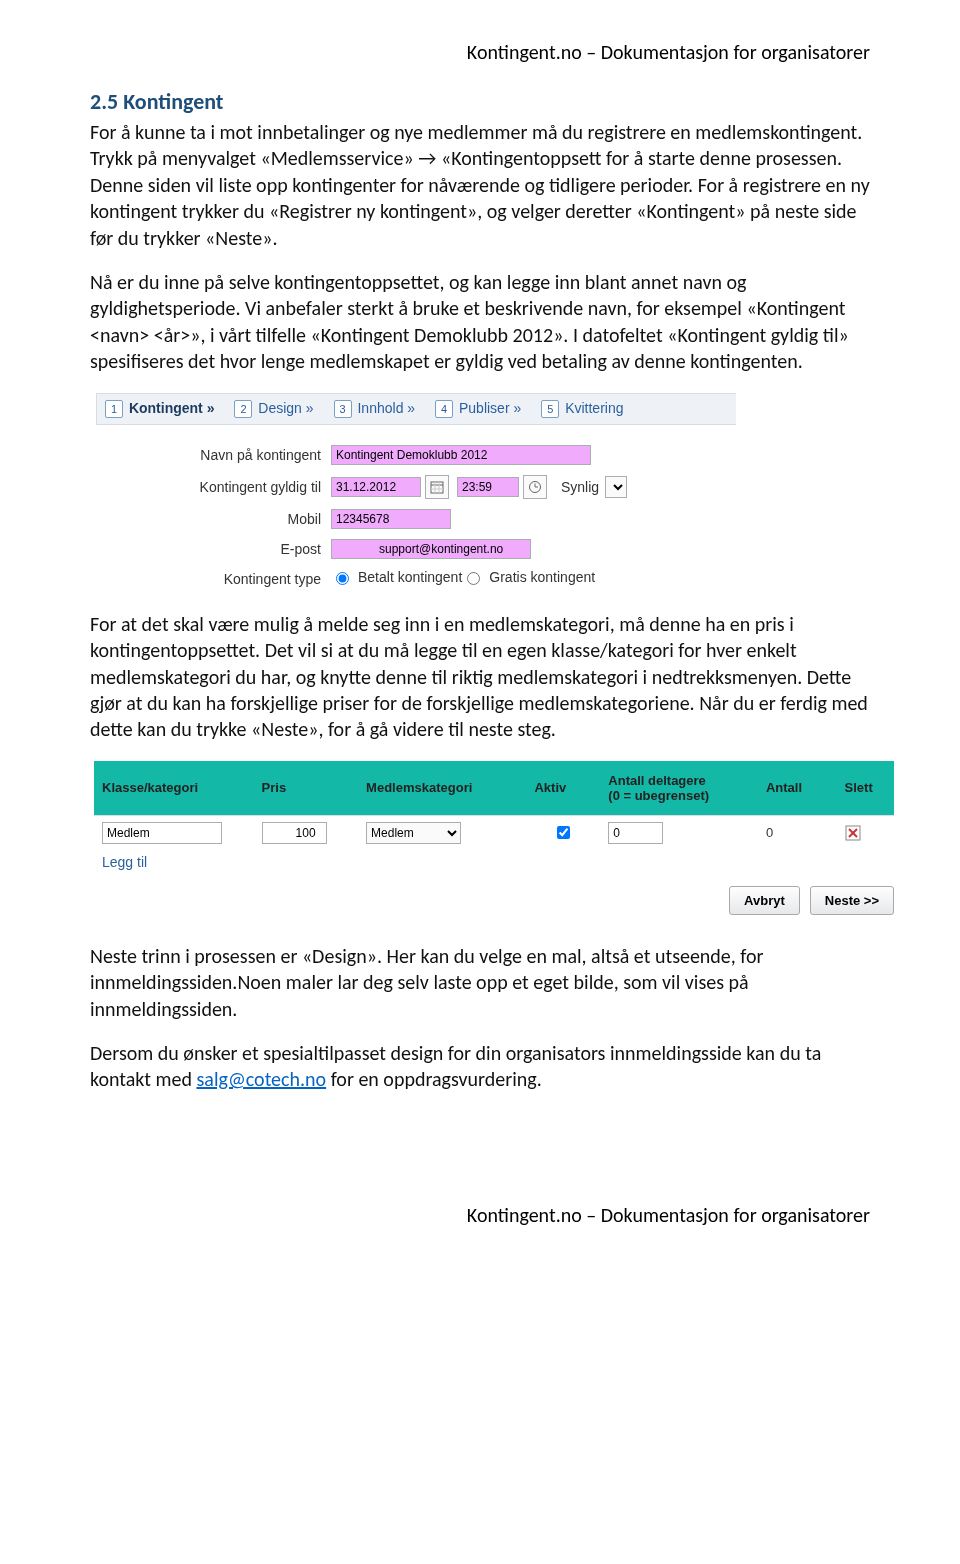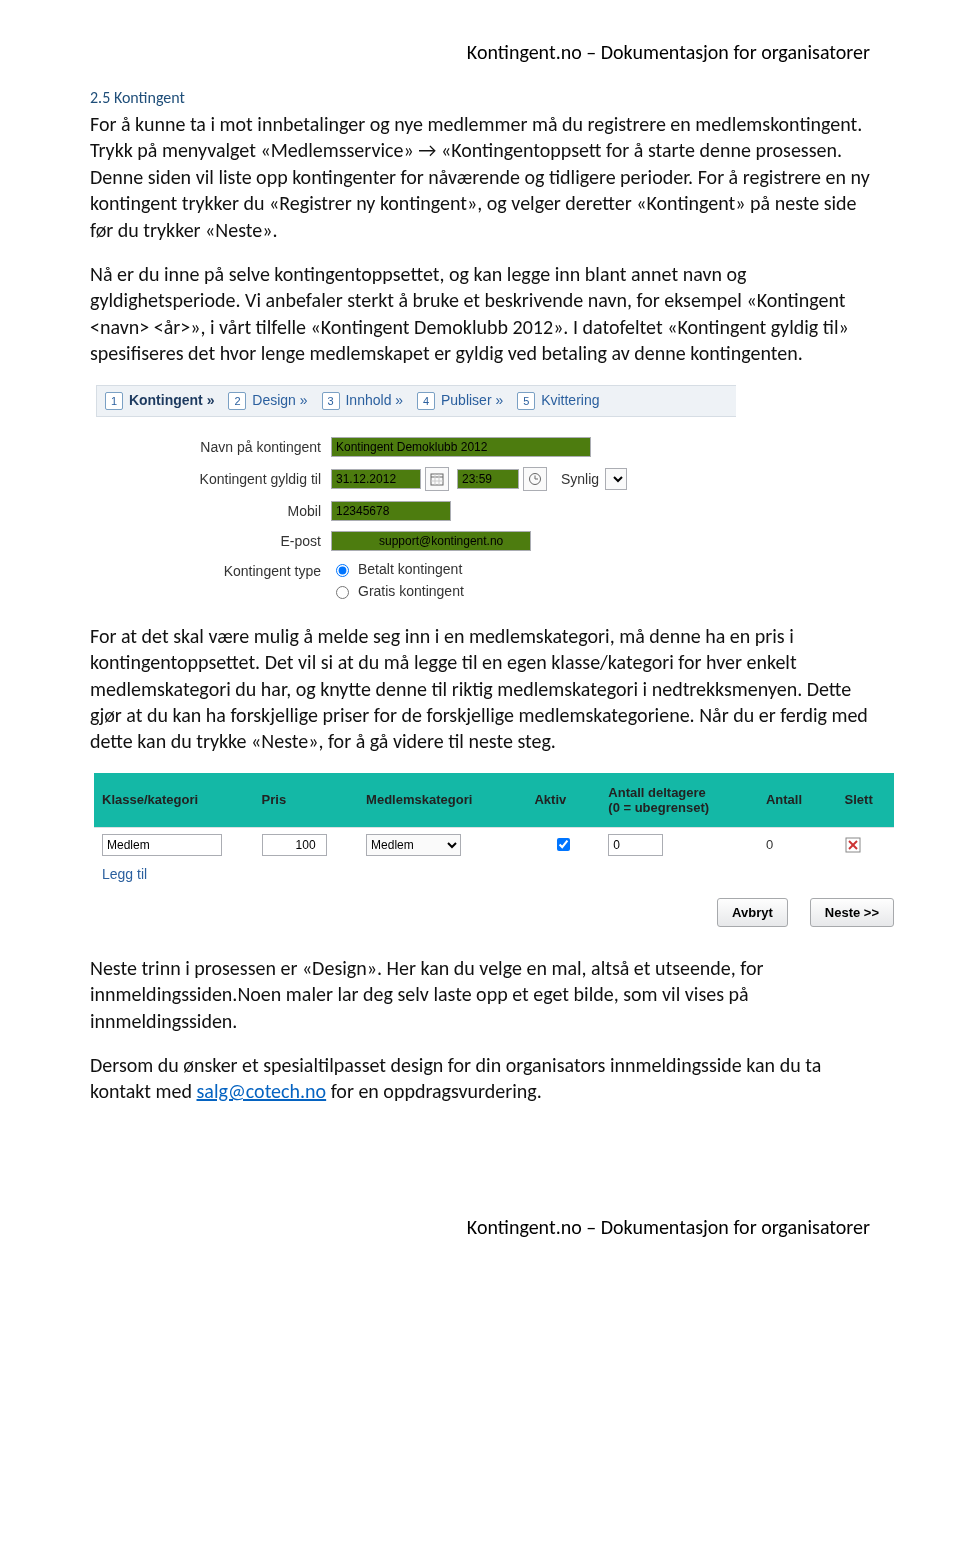--- a/index.html
+++ b/index.html
@@ -16,23 +16,23 @@
   }
   .header-line, .footer-line {
     text-align: right;
     font-size: 20px;
     color: #000;
   }
   .header-line { margin-bottom: 24px; }
   .footer-line { margin-top: 110px; }
   h2.section-title {
     color: #1f4e79;
-    font-size: 16px;
+    font-size: 22px;
     margin: 0 0 4px 0;
-    font-weight: 400;
+    font-weight: 700;
   }
   p.body-text {
     font-size: 20px;
     line-height: 1.32;
     margin: 0 0 18px 0;
     color: #111;
   }
   a.mail-link {
     color: #0563c1;
     text-decoration: underline;
@@ -44,21 +44,21 @@
     font-size: 13px;
     color: #333;
     width: 640px;
   }
   .steps {
     background: #eef2f6;
     border: 1px solid #d6dde4;
     border-right: none;
     padding: 6px 8px;
     display: flex;
-    gap: 14px;
+    gap: 20px;
     align-items: center;
     color: #2a5f9e;
     font-family: Tahoma, Verdana, sans-serif;
     font-size: 14px;
   }
   .step-num {
     display: inline-block;
     width: 16px; height: 16px;
     line-height: 16px;
     text-align: center;
@@ -82,41 +82,40 @@
   .form1-row .lab {
     width: 225px;
     text-align: right;
     padding-right: 10px;
     color: #333;
     font-size: 14px;
   }
   .form1-row input[type=text] {
     height: 20px;
     border: 1px solid #abadb3;
-    background: #4d7c0f;
+    background: #f0abfc;
     font-family: Tahoma, Verdana, sans-serif;
     font-size: 12px;
     padding: 1px 4px;
     box-sizing: border-box;
   }
   .icon-box {
     display: inline-flex;
     align-items: center;
     justify-content: center;
     width: 22px; height: 22px;
     border: 1px solid #abadb3;
     background: #fafafa;
     margin-left: 4px;
     font-size: 12px;
     color: #555;
   }
   .radio-col {
     display: flex;
-    flex-direction: column;
-    gap: 6px;
+    flex-direction: row;
     font-size: 14px;
     color: #333;
   }
   .radio-col label { display: flex; align-items: center; gap: 6px; }
   select.mini {
     height: 22px;
     border: 1px solid #abadb3;
     background: #fafafa;
     font-family: Tahoma, Verdana, sans-serif;
     font-size: 12px;
@@ -164,21 +163,21 @@
   }
   .link-add {
     color: #2a5f9e;
     font-size: 14px;
     padding: 4px 8px 0 8px;
     display: inline-block;
     cursor: pointer;
   }
   .btn-row {
     display: flex;
-    gap: 22px;
+    gap: 10px;
     justify-content: flex-end;
     margin-top: 16px;
   }
   .btn {
     background: linear-gradient(#fefefe, #e7e8ea);
     border: 1px solid #a7a9ac;
     border-radius: 3px;
     padding: 6px 14px;
     font-family: Verdana, Tahoma, sans-serif;
     font-size: 13px;

